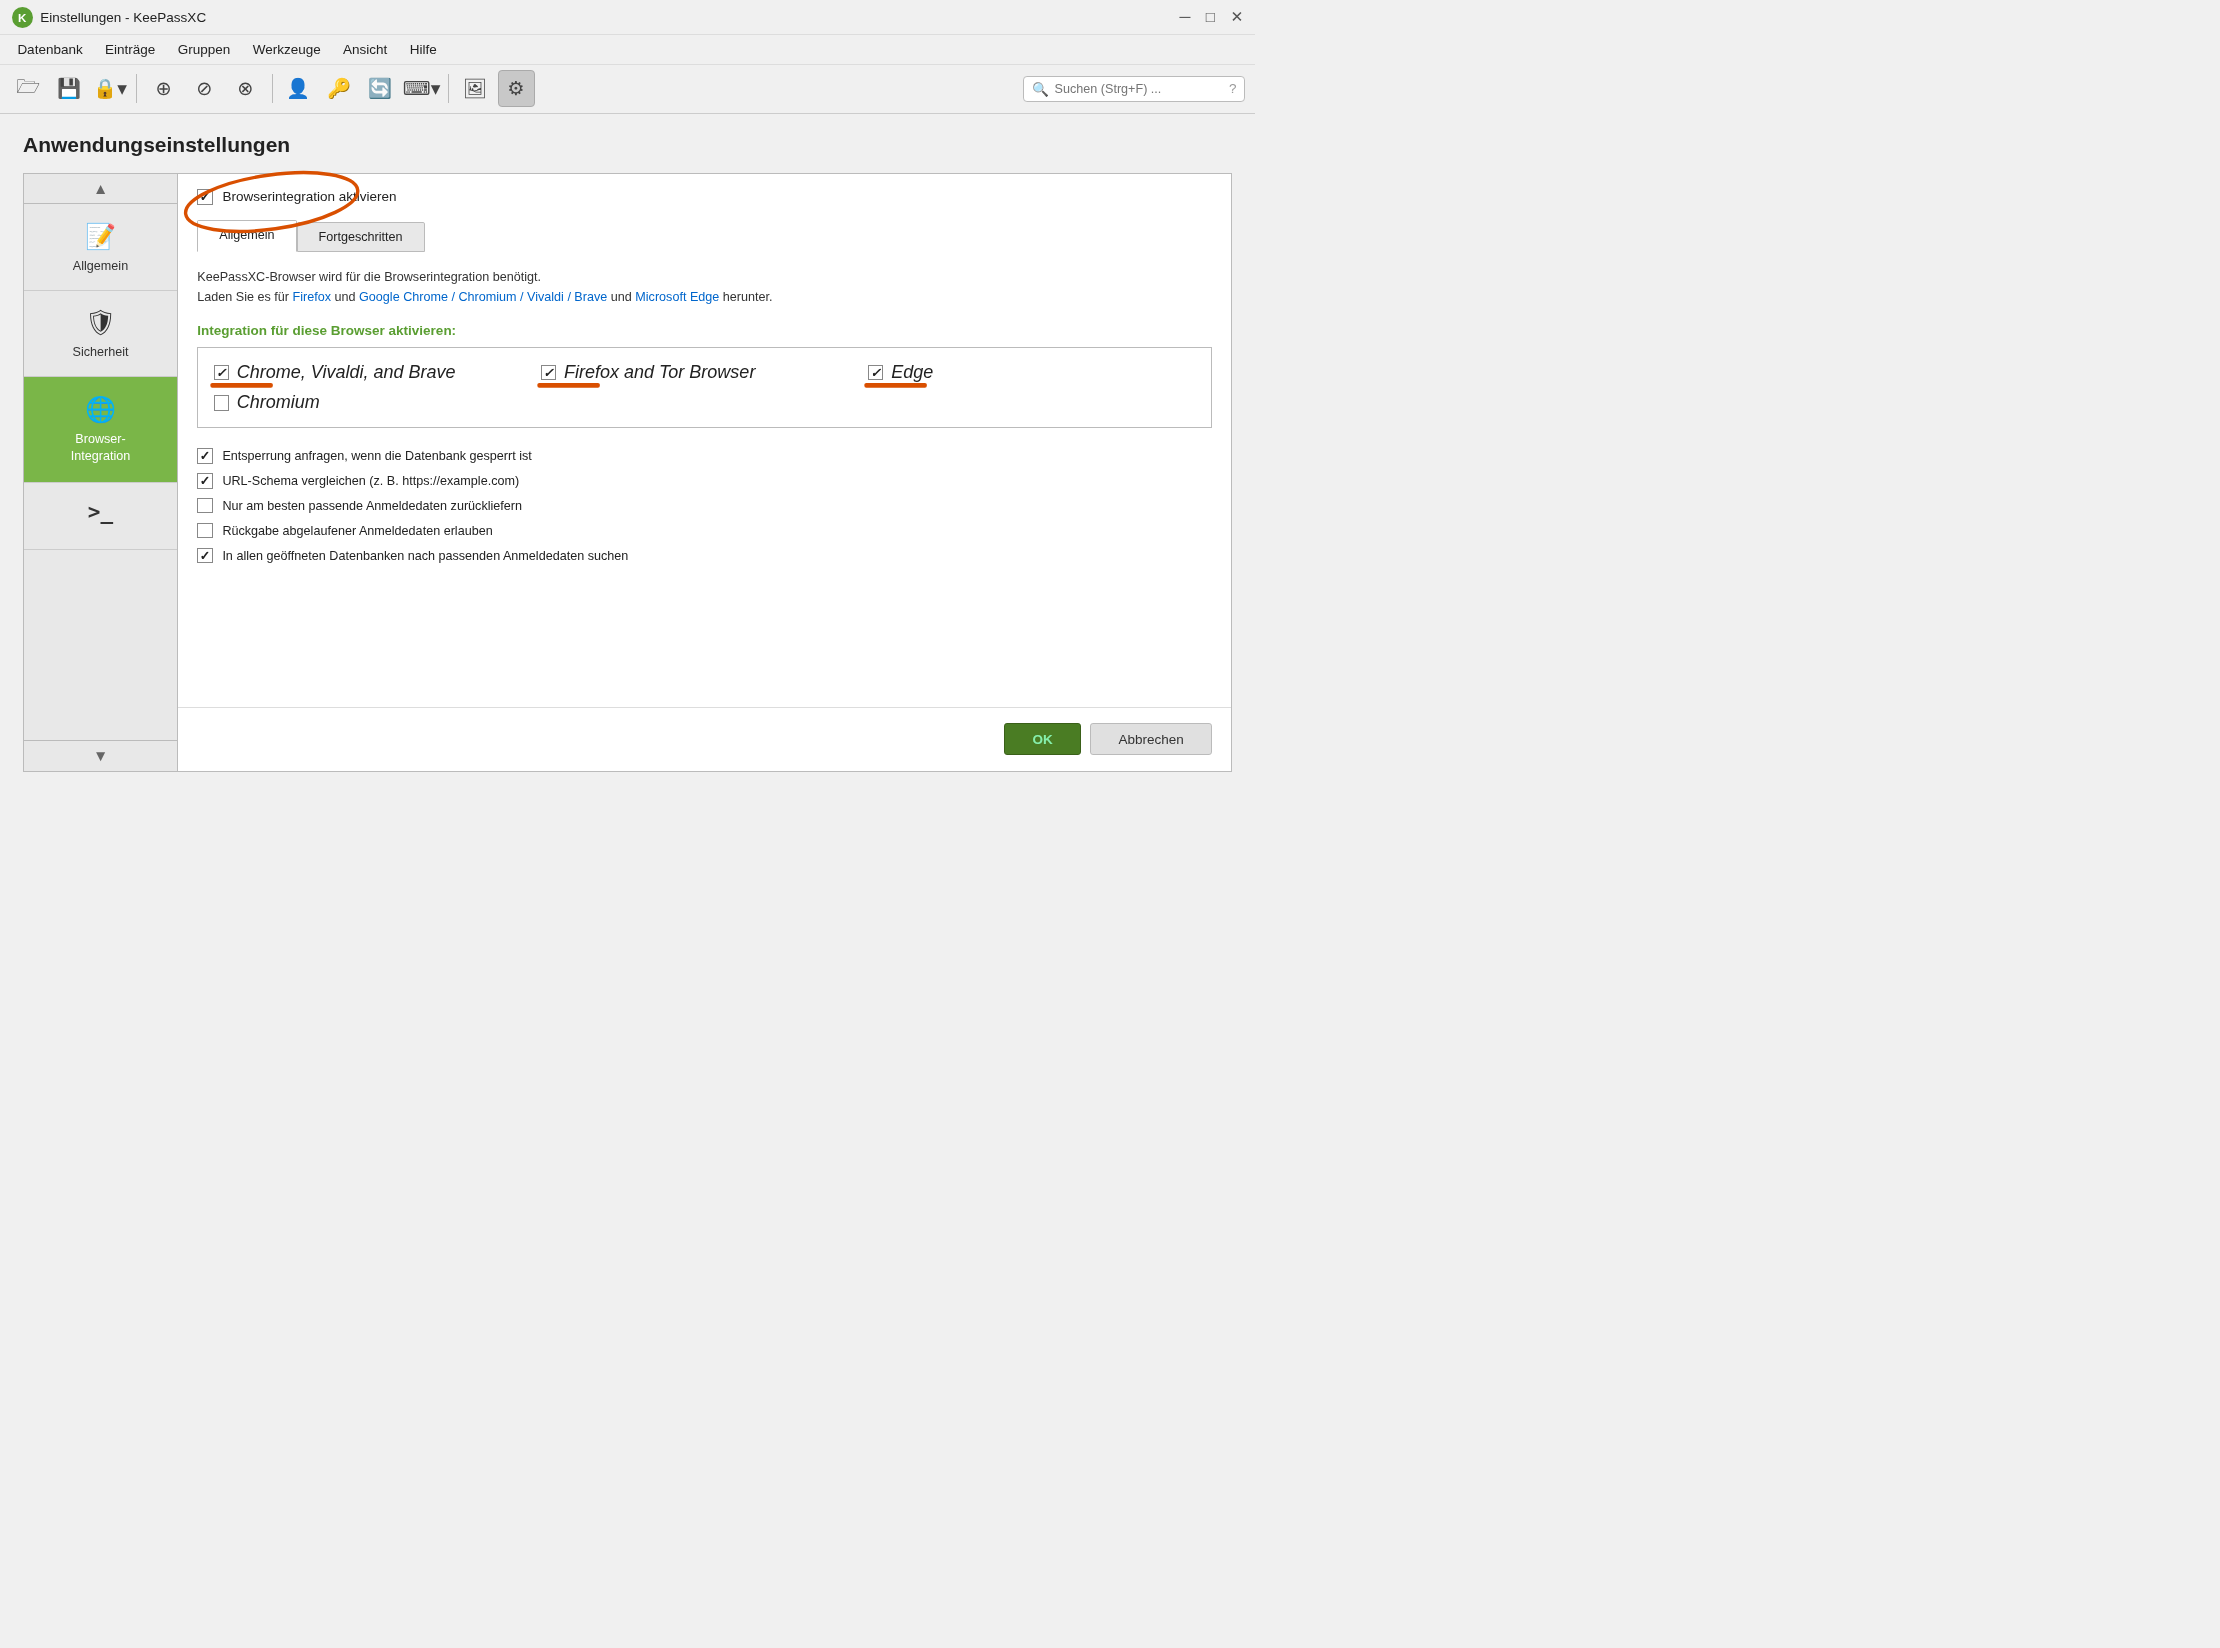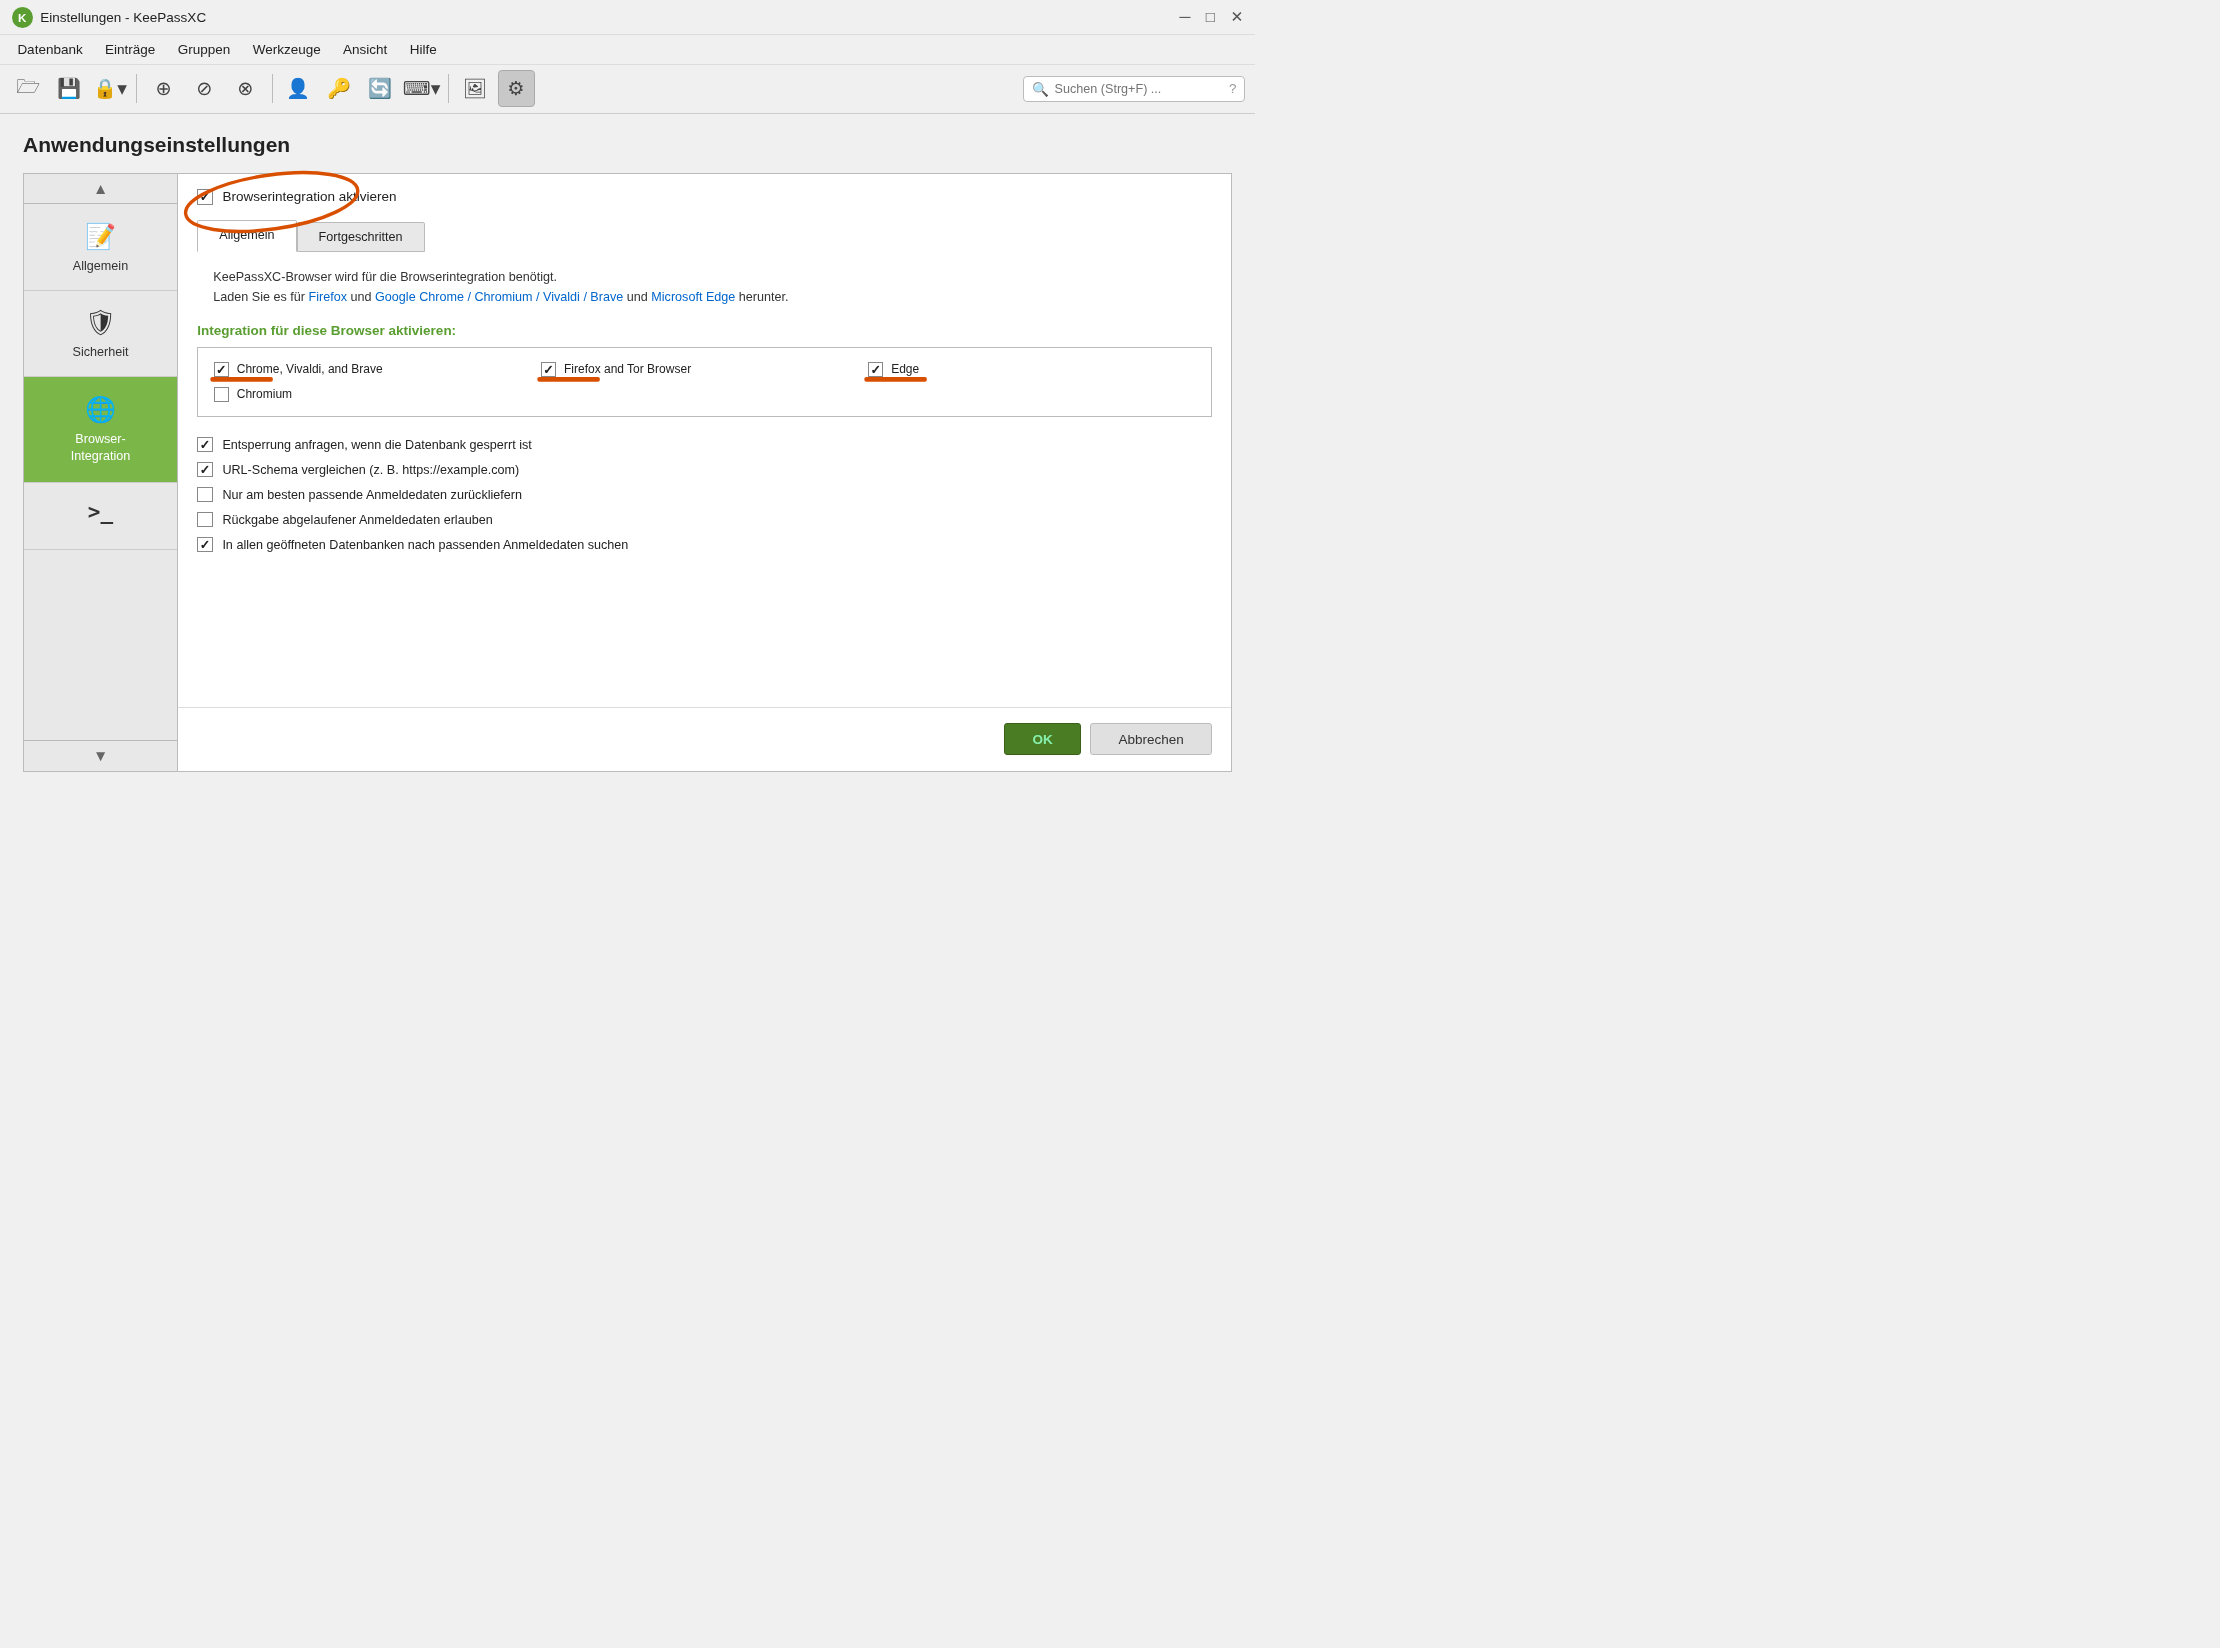--- a/index.html
+++ b/index.html
@@ -211,21 +211,20 @@
       font-weight: 500;
     }
     .tab:not(.active) { margin-top: 1.9px; }
 
     
     .info-text {
       font-size: 12.6px;
       margin-bottom: 15.4px;
       color: #333;
       line-height: 1.6;
-      margin-left: 16px;
     }
     .info-text a {
       color: #0066cc;
       cursor: pointer;
     }
 
     
     .section-label {
       color: #5a9e32;
       font-weight: bold;
@@ -238,23 +237,25 @@
       border: 1px solid #bbb;
       padding: 13.5px 15.4px;
       margin-bottom: 15.4px;
       display: grid;
       grid-template-columns: 1fr 1fr 1fr;
       gap: 9.7px 0;
       align-items: center;
     }
     .browser-row {
       display: flex;
+      align-items: center;
       gap: 7.7px;
-      font-size: 12px;
+      font-size: 18px;
       position: relative;
+      font-style: italic;
     }
 
     
     .cb {
       width: 15.4px; height: 15.4px;
       border: 1px solid #888;
       background: white;
       display: inline-flex;
       align-items: center;
       justify-content: center;

